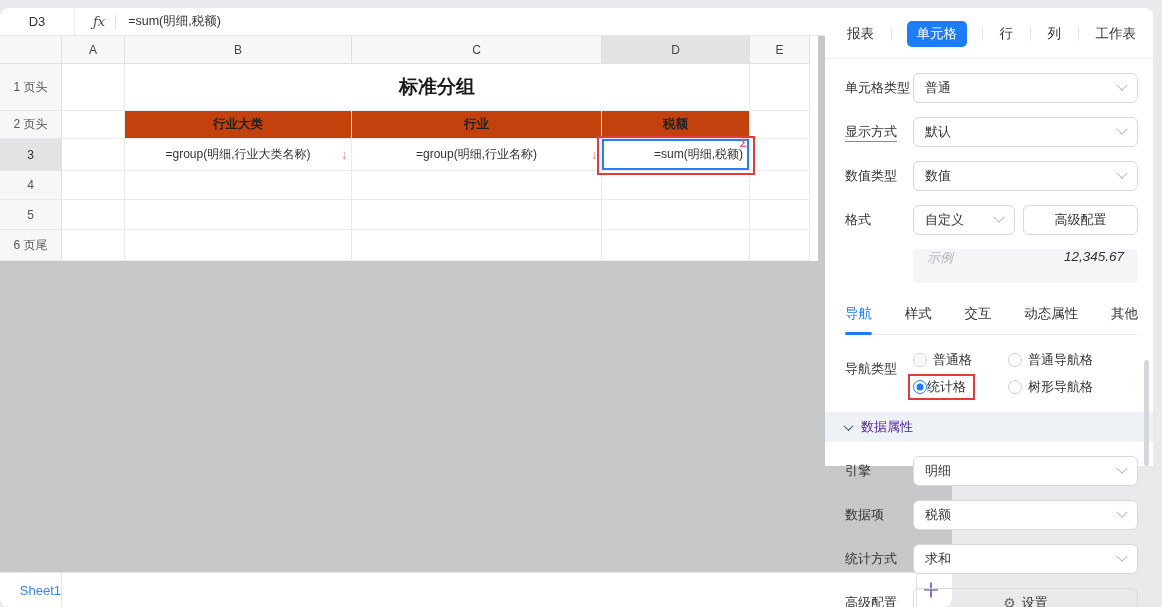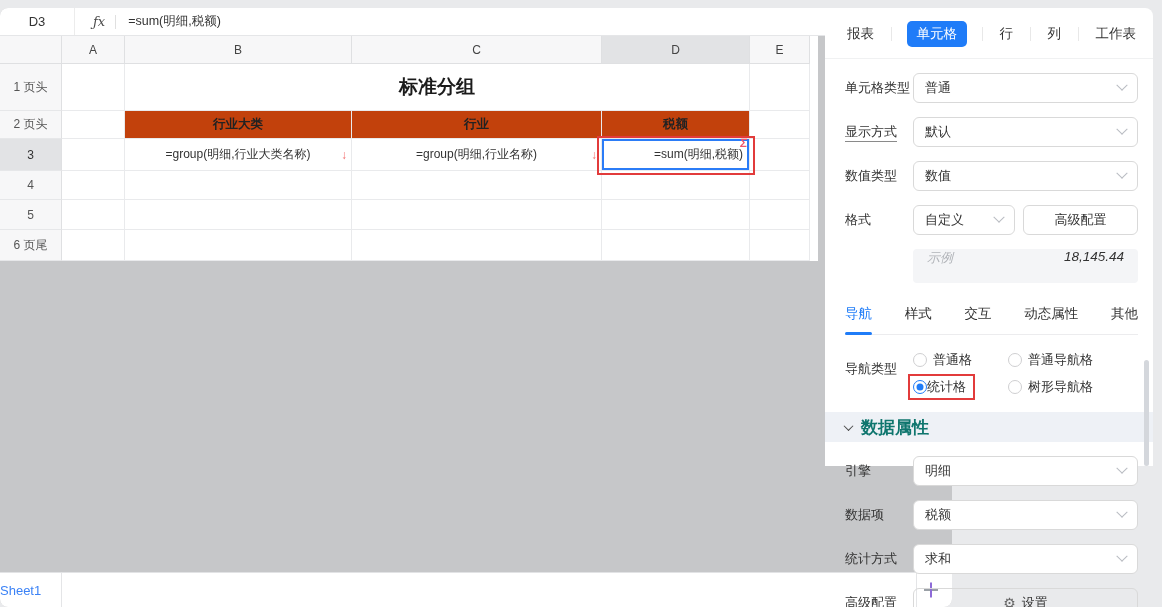--- a/index.html
+++ b/index.html
@@ -42,21 +42,21 @@
   .annot-box { position:absolute; top:-3px; left:-5px; right:-6px; bottom:-5px;
     border:2px solid #e23b3b; pointer-events:none; z-index:4; }
   .sigma { position:absolute; right:2px; top:-3px; color:#f2566a; font-size:12px;
     font-weight:bold; transform:skewX(-8deg); z-index:5; }
 
   .canvas-area { flex:1 1 auto; background:#c6c7c9; }
 
   .sheet-bar { height:35px; background:#fff; border-top:1px solid #e2e3e5;
     display:flex; align-items:stretch; flex:0 0 auto; }
   .sheet-tab { width:62px; border-right:1px solid #e4e5e7; display:flex; align-items:center;
-    justify-content:flex-start; font-size:13px; color:#3b82f6; }
+    justify-content:flex-end; font-size:13px; color:#3b82f6; }
   .sb-spacer { flex:1; }
   .add-sheet { width:28px; border-left:1px solid #e4e5e7; position:relative; margin-right:8px; cursor:pointer; }
   .plus-h { position:absolute; left:50%; top:50%; width:14px; height:2px; background:#9aa0a6; transform:translate(-50%,-50%); }
   .plus-v { position:absolute; left:50%; top:50%; width:2px; height:15px; background:#8e6bd8; transform:translate(-50%,-50%); }
 
   
   .panel { position:absolute; left:825px; top:8px; width:328px; height:458px;
     background:#fff; border-radius:8px 8px 0 0; padding:0; }
   .panel-inner { padding:0 15px 0 20px; }
 
@@ -100,21 +100,21 @@
   .radio.on::after { content:""; position:absolute; left:50%; top:50%; width:7px; height:7px;
     border-radius:50%; background:#1f7cf8; transform:translate(-50%,-50%); }
   .radio-label { font-size:13px; color:#333; }
   .hl-red { border:2px solid #e23b3b; padding:2px 7px 2px 3px; margin:-4px 0 -4px -5px;
     display:flex; align-items:center; }
 
   .section-hdr { height:30px; background:#eef1f6; display:flex; align-items:center; gap:9px;
     margin:16px -15px 0 -20px; padding-left:20px; cursor:pointer; }
   .sec-chev { width:7px; height:7px; border-right:1.5px solid #4a4a4a; border-bottom:1.5px solid #4a4a4a;
     transform:rotate(45deg) translate(-1px,-1px); }
-  .sec-title { font-size:17px; font-weight:bold; color:#0f766e; }
+  .sec-title { font-size:13px; font-weight:normal; color:#4c1d95; }
 
   .settings-btn { flex:1; height:30px; border:1px solid #d9d9d9; border-radius:6px;
     display:flex; align-items:center; justify-content:center; gap:6px; font-size:13px; color:#333; cursor:pointer; }
   .gear { font-size:14px; color:#666; line-height:1; }
 
   .scroll-thumb { position:absolute; right:4px; top:352px; width:5px; height:106px;
     background:#d4d7dc; border-radius:3px; }
 </style>
 </head>
 <body>
@@ -251,21 +251,21 @@
         <span class="dd-val">自定义</span>
         <span class="chev"></span>
       </div>
       <button class="btn">高级配置</button>
     </div>
 
     <div class="frow">
       <span class="flabel"></span>
       <div class="example-box">
         <span class="example-label">示例</span>
-        <span class="example-val">18,145.44</span>
+        <span class="example-val">12,345.67</span>
       </div>
     </div>
 
     <div class="subtab-bar">
       <span class="subtab active">导航</span>
       <span class="subtab">样式</span>
       <span class="subtab">交互</span>
       <span class="subtab">动态属性</span>
       <span class="subtab">其他</span>
     </div>

